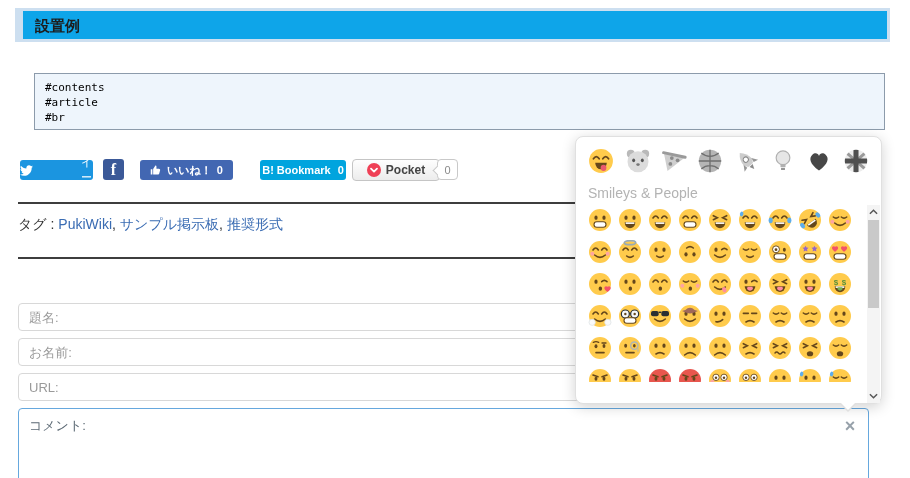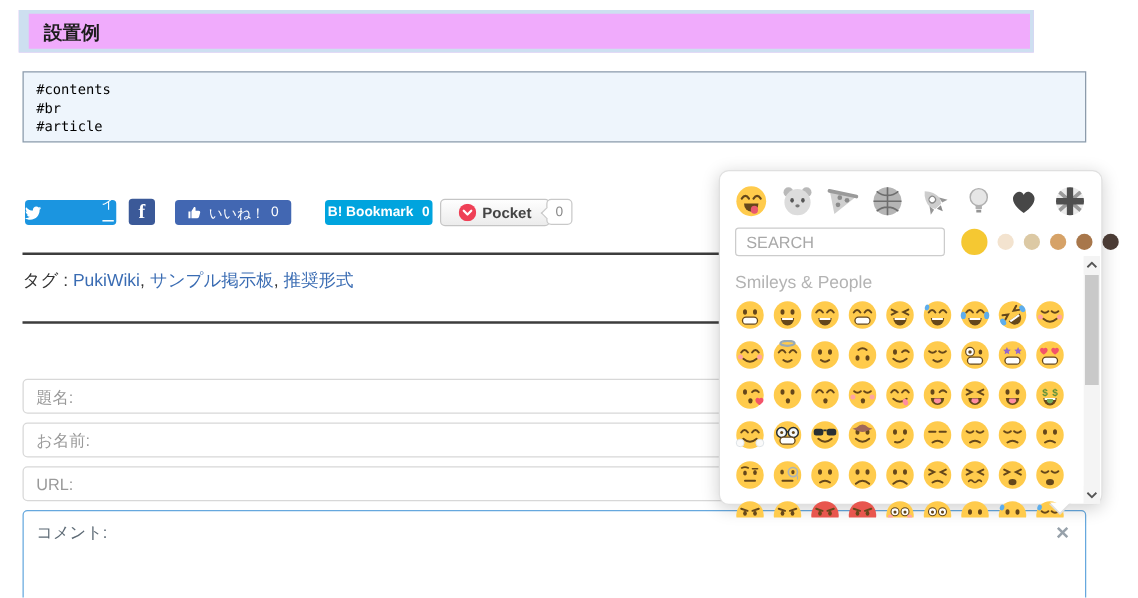--- a/index.html
+++ b/index.html
@@ -1,32 +1,32 @@
 <!DOCTYPE html>
 <html><head>
 <meta charset="utf-8">
 <style>
   html,body{margin:0;padding:0;background:#fff;}
   body{width:910px;height:478px;overflow:hidden;font-family:"Liberation Sans",sans-serif;}
   .page{position:relative;width:910px;height:478px;background:#fff;}
 
-  .title-block{position:absolute;left:15px;top:8px;width:812px;height:34px;box-sizing:border-box;
-    background:#f0abfc;border:3px solid #cddff0;border-left-width:8px;
+  .title-block{position:absolute;left:15px;top:8px;width:875px;height:34px;box-sizing:border-box;
+    background:#0ea5e9;border:3px solid #cddff0;border-left-width:8px;
     font-size:15px;font-weight:bold;color:#1d1d1d;padding:6px 12px;margin:0;}
 
   .code-block{position:absolute;left:18px;top:57px;width:851px;height:57px;box-sizing:border-box;
-    background:#eef5fc;border:1px solid #8c9bab;padding:6px 10px;margin:0;
+    background:#eef5fc;border:1px solid #8c9bab;padding:6px 10px;margin:16px;
     font-family:"DejaVu Sans Mono",monospace;font-size:11px;line-height:15px;color:#000;}
 
   .btn{position:absolute;display:flex;align-items:center;justify-content:center;gap:5px;
     color:#fff;border-radius:3px;box-sizing:border-box;cursor:pointer;}
   .tweet-btn{left:20px;top:160px;width:73px;height:20px;background:#1b95e0;font-size:11px;gap:48px;}
   .fb-tile{left:103px;top:159px;width:21px;height:21px;background:#3b5998;border-radius:3px;
     font-family:"Liberation Serif",serif;font-weight:bold;font-size:16px;align-items:flex-end;padding-bottom:1px;}
-  .like-btn{left:140px;top:160px;width:93px;height:20px;background:#4267b2;font-size:11px;font-weight:normal;}
+  .like-btn{left:140px;top:160px;width:93px;height:20px;background:#4267b2;font-size:11px;font-weight:bold;}
   .hatena-btn{left:260px;top:160px;width:86px;height:20px;background:#00a4de;font-size:11px;font-weight:bold;}
   .pocket-btn{left:352px;top:159px;width:88px;height:22px;background:linear-gradient(#fefefe,#ececec);
     border:1px solid #c5c5c5;border-radius:4px;color:#444;font-size:12px;font-weight:bold;text-align:right;}
   .pocket-count{position:absolute;left:437px;top:159px;width:21px;height:21px;box-sizing:border-box;
     border:1px solid #c9c9c9;border-radius:4px;background:#fff;color:#8a8a8a;font-size:11px;
     display:flex;align-items:center;justify-content:center;}
   .pocket-count::before{content:"";position:absolute;left:-4px;top:7px;width:6px;height:6px;
     background:#fff;border-left:1px solid #c9c9c9;border-bottom:1px solid #c9c9c9;transform:rotate(45deg);}
 
   .rule{position:absolute;left:18px;width:851px;border-top:2px solid #3d3d3d;height:0;}
@@ -77,21 +77,21 @@
   .vs-up{top:0;} .vs-down{bottom:0;}
   .vs-thumb{position:absolute;left:1px;top:15px;width:11px;height:88px;background:#c9c9c9;cursor:pointer;}
 </style>
 </head>
 <body>
 
 <div class="page">
 
   <h2 class="title-block">設置例</h2>
 
-  <pre class="code-block"><div>#contents</div><div>#br</div><div>#article</div></pre>
+  <pre class="code-block"><div>#contents</div><div>#article</div><div>#br</div></pre>
 
   <div class="btn tweet-btn">
     <span style="display:flex;">
       <svg width="13" height="13" viewBox="0 0 24 24">
           <path fill="#fff" d="M24 4.557c-.883.392-1.832.656-2.828.775 1.017-.609 1.798-1.574 2.165-2.724-.951.564-2.005.974-3.127 1.195-.897-.957-2.178-1.555-3.594-1.555-2.719 0-4.924 2.205-4.924 4.917 0 .39.045.765.127 1.124C7.691 8.094 4.066 6.13 1.64 3.161c-.427.722-.666 1.561-.666 2.475 0 1.71.87 3.213 2.188 4.096-.807-.026-1.566-.248-2.228-.616v.061c0 2.385 1.693 4.374 3.946 4.827-.413.111-.849.171-1.296.171-.314 0-.615-.03-.916-.086.631 1.953 2.445 3.377 4.604 3.417-1.68 1.319-3.809 2.105-6.102 2.105-.39 0-.779-.023-1.17-.067 2.189 1.394 4.768 2.209 7.557 2.209 9.054 0 13.999-7.496 13.999-13.986 0-.209 0-.42-.015-.63.961-.689 1.8-1.56 2.46-2.548z"></path>
         </svg>
     </span>
     <span>ツイート</span>
   </div>
 
@@ -208,31 +208,20 @@
               </clipPath>
             </defs>
             <circle cx="18" cy="18" r="15.5" fill="#ececec"></circle>
             <g clip-path="url(#fclip)">
               <path d="M2 4 34 32M34 4 2 32" stroke="#9a9a9a" stroke-width="4"></path>
               <path d="M18 1v34M1 18h34" stroke="#4f4f4f" stroke-width="7"></path>
             </g>
           </svg>
         </div>
       </div>
-    <div class="search-row">
-      <input class="search-input" placeholder="SEARCH" style="">
-      <div class="skins" id="skin-tones">
-          <div class="skin sel" style="background: rgb(245, 200, 50);"></div>
-          <div class="skin" style="background: rgb(243, 227, 207);"></div>
-          <div class="skin" style="background: rgb(220, 201, 164);"></div>
-          <div class="skin" style="background: rgb(214, 162, 103);"></div>
-          <div class="skin" style="background: rgb(168, 119, 75);"></div>
-          <div class="skin" style="background: rgb(74, 59, 52);"></div>
-        </div>
-    </div>
     <div class="scroll-area">
       <div class="section-label">Smileys &amp; People</div>
       <div class="emoji-grid" id="emoji-grid">
           <div class="emoji-cell" title="😀">
             <svg viewBox="0 0 36 36">
               <g>
                 <circle cx="18" cy="18" r="16.5" fill="#ffcb4c"></circle>
                 <ellipse cx="12" cy="14.5" rx="2.4" ry="3.3" fill="#65471b"></ellipse>
                 <ellipse cx="24" cy="14.5" rx="2.4" ry="3.3" fill="#65471b"></ellipse>
                 <rect x="9" y="20.5" width="18" height="8.5" rx="4.2" fill="#fff" stroke="#65471b" stroke-width="1.6"></rect>

